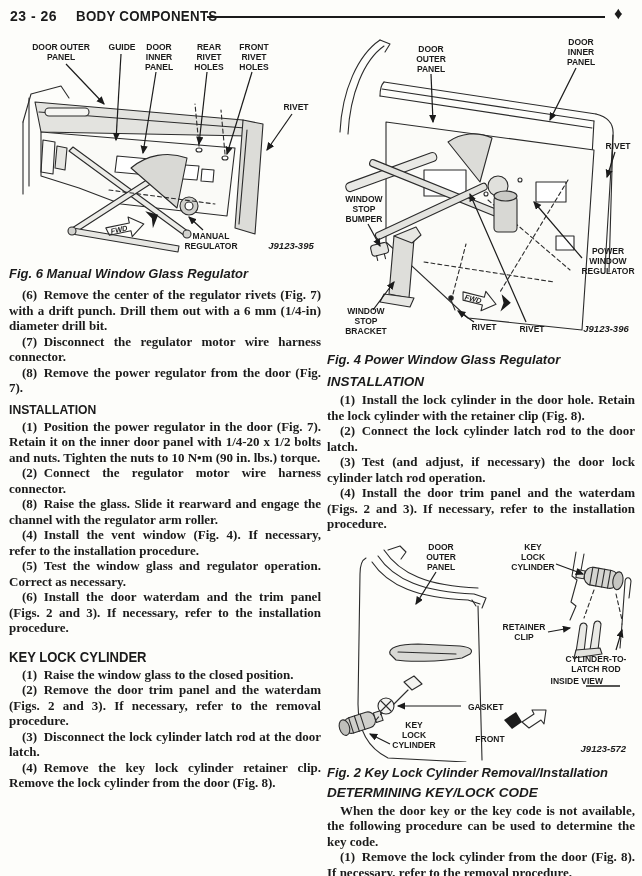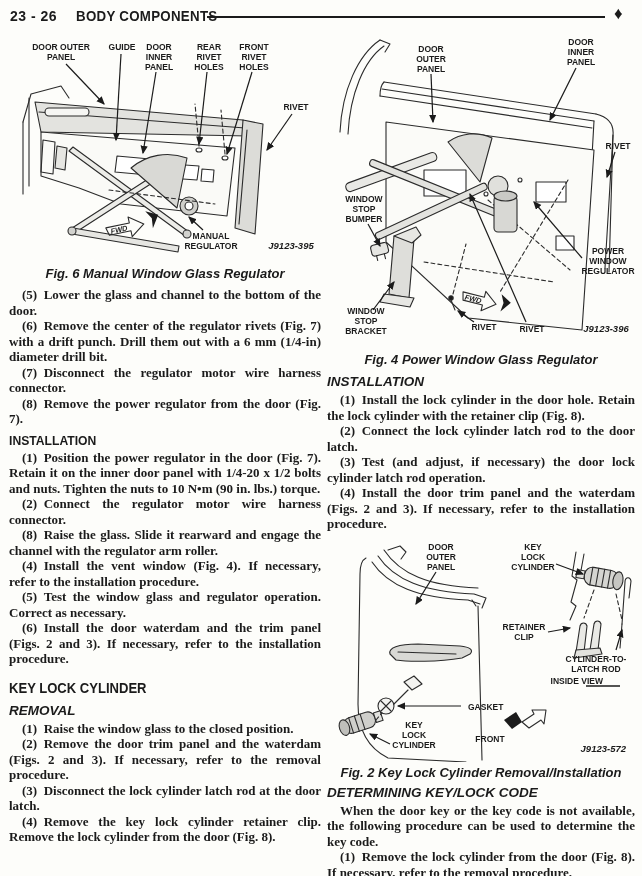--- a/index.html
+++ b/index.html
@@ -12,21 +12,21 @@
   .hdr .rule{position:absolute;left:207px;top:10px;width:398px;border-top:2.5px solid #1b1b1b;}
   .hdr .dia{position:absolute;left:614px;top:-2px;font-size:17px;}
   
   .col{position:absolute;width:312px;}
   .colL{left:9px;top:38px;}
   .colR{left:327px;top:30px;width:308px;}
   p.step{margin:0;font:700 13px/15.5px "Liberation Serif",serif;text-align:justify;text-indent:13px;}
   .h-cond{margin:6px 0 2px 0;font:700 13.5px "Liberation Sans",sans-serif;transform:scaleX(.9);transform-origin:left;letter-spacing:0;}
   .h-major{margin:13px 0 2px 0;font:700 14.5px "Liberation Sans",sans-serif;transform:scaleX(.9);transform-origin:left;}
   .h-ital{margin:7px 0 3px 0;font:italic 700 13.5px "Liberation Sans",sans-serif;}
-  .caption{margin:4px 0 6px 0;font:italic 700 13px "Liberation Sans",sans-serif;text-align:center;}
+  .caption{margin:4px 0 6px 0;font:italic 700 13px "Liberation Sans",sans-serif;text-align:left;}
   svg{display:block;}
   svg text{font:700 8.5px "Liberation Sans",sans-serif;fill:#1b1b1b;}
   svg text.code{font:italic 700 9.5px "Liberation Sans",sans-serif;}
   svg text.fwd{font:italic 700 7.5px "Liberation Sans",sans-serif;}
   .art{stroke:#2b2b2b;stroke-width:1.1;fill:none;stroke-linecap:round;stroke-linejoin:round;}
   .lead{stroke:#1b1b1b;stroke-width:1.2;fill:none;}
   .dash{stroke-dasharray:4 3;}
 </style>
 </head>
 <body>
@@ -116,35 +116,33 @@
         <text x="245" y="22">RIVET</text>
         <text x="245" y="32">HOLES</text>
         <text x="287" y="72">RIVET</text>
         <text x="202" y="201">MANUAL</text>
         <text x="202" y="211">REGULATOR</text>
         <text class="code" x="282" y="211">J9123-395</text>
       </g>
     </svg>
     <div class="caption">Fig. 6 Manual Window Glass Regulator</div>
 
-    <p class="step">(5) Lower the glass and channel to the bottom of the door.</p>
     <p class="step">(6) Remove the center of the regulator rivets (Fig. 7) with a drift punch. Drill them out with a 6 mm (1/4-in) diameter drill bit.</p>
     <p class="step">(7) Disconnect the regulator motor wire harness connector.</p>
     <p class="step">(8) Remove the power regulator from the door (Fig. 7).</p>
 
     <div class="h-cond">INSTALLATION</div>
     <p class="step">(1) Position the power regulator in the door (Fig. 7). Retain it on the inner door panel with 1/4-20 x 1/2 bolts and nuts. Tighten the nuts to 10 N•m (90 in. lbs.) torque.</p>
     <p class="step">(2) Connect the regulator motor wire harness connector.</p>
     <p class="step">(8) Raise the glass. Slide it rearward and engage the channel with the regulator arm roller.</p>
     <p class="step">(4) Install the vent window (Fig. 4). If necessary, refer to the installation procedure.</p>
     <p class="step">(5) Test the window glass and regulator operation. Correct as necessary.</p>
     <p class="step">(6) Install the door waterdam and the trim panel (Figs. 2 and 3). If necessary, refer to the installation procedure.</p>
 
     <div class="h-major">KEY LOCK CYLINDER</div>
-    <div class="h-ital">REMOVAL</div>
     <p class="step">(1) Raise the window glass to the closed position.</p>
     <p class="step">(2) Remove the door trim panel and the waterdam (Figs. 2 and 3). If necessary, refer to the removal procedure.</p>
     <p class="step">(3) Disconnect the lock cylinder latch rod at the door latch.</p>
     <p class="step">(4) Remove the key lock cylinder retainer clip. Remove the lock cylinder from the door (Fig. 8).</p>
   </div>
 
   <div class="col colR">
 
     <svg width="308" height="320" viewBox="0 0 306 320">
       <defs>

